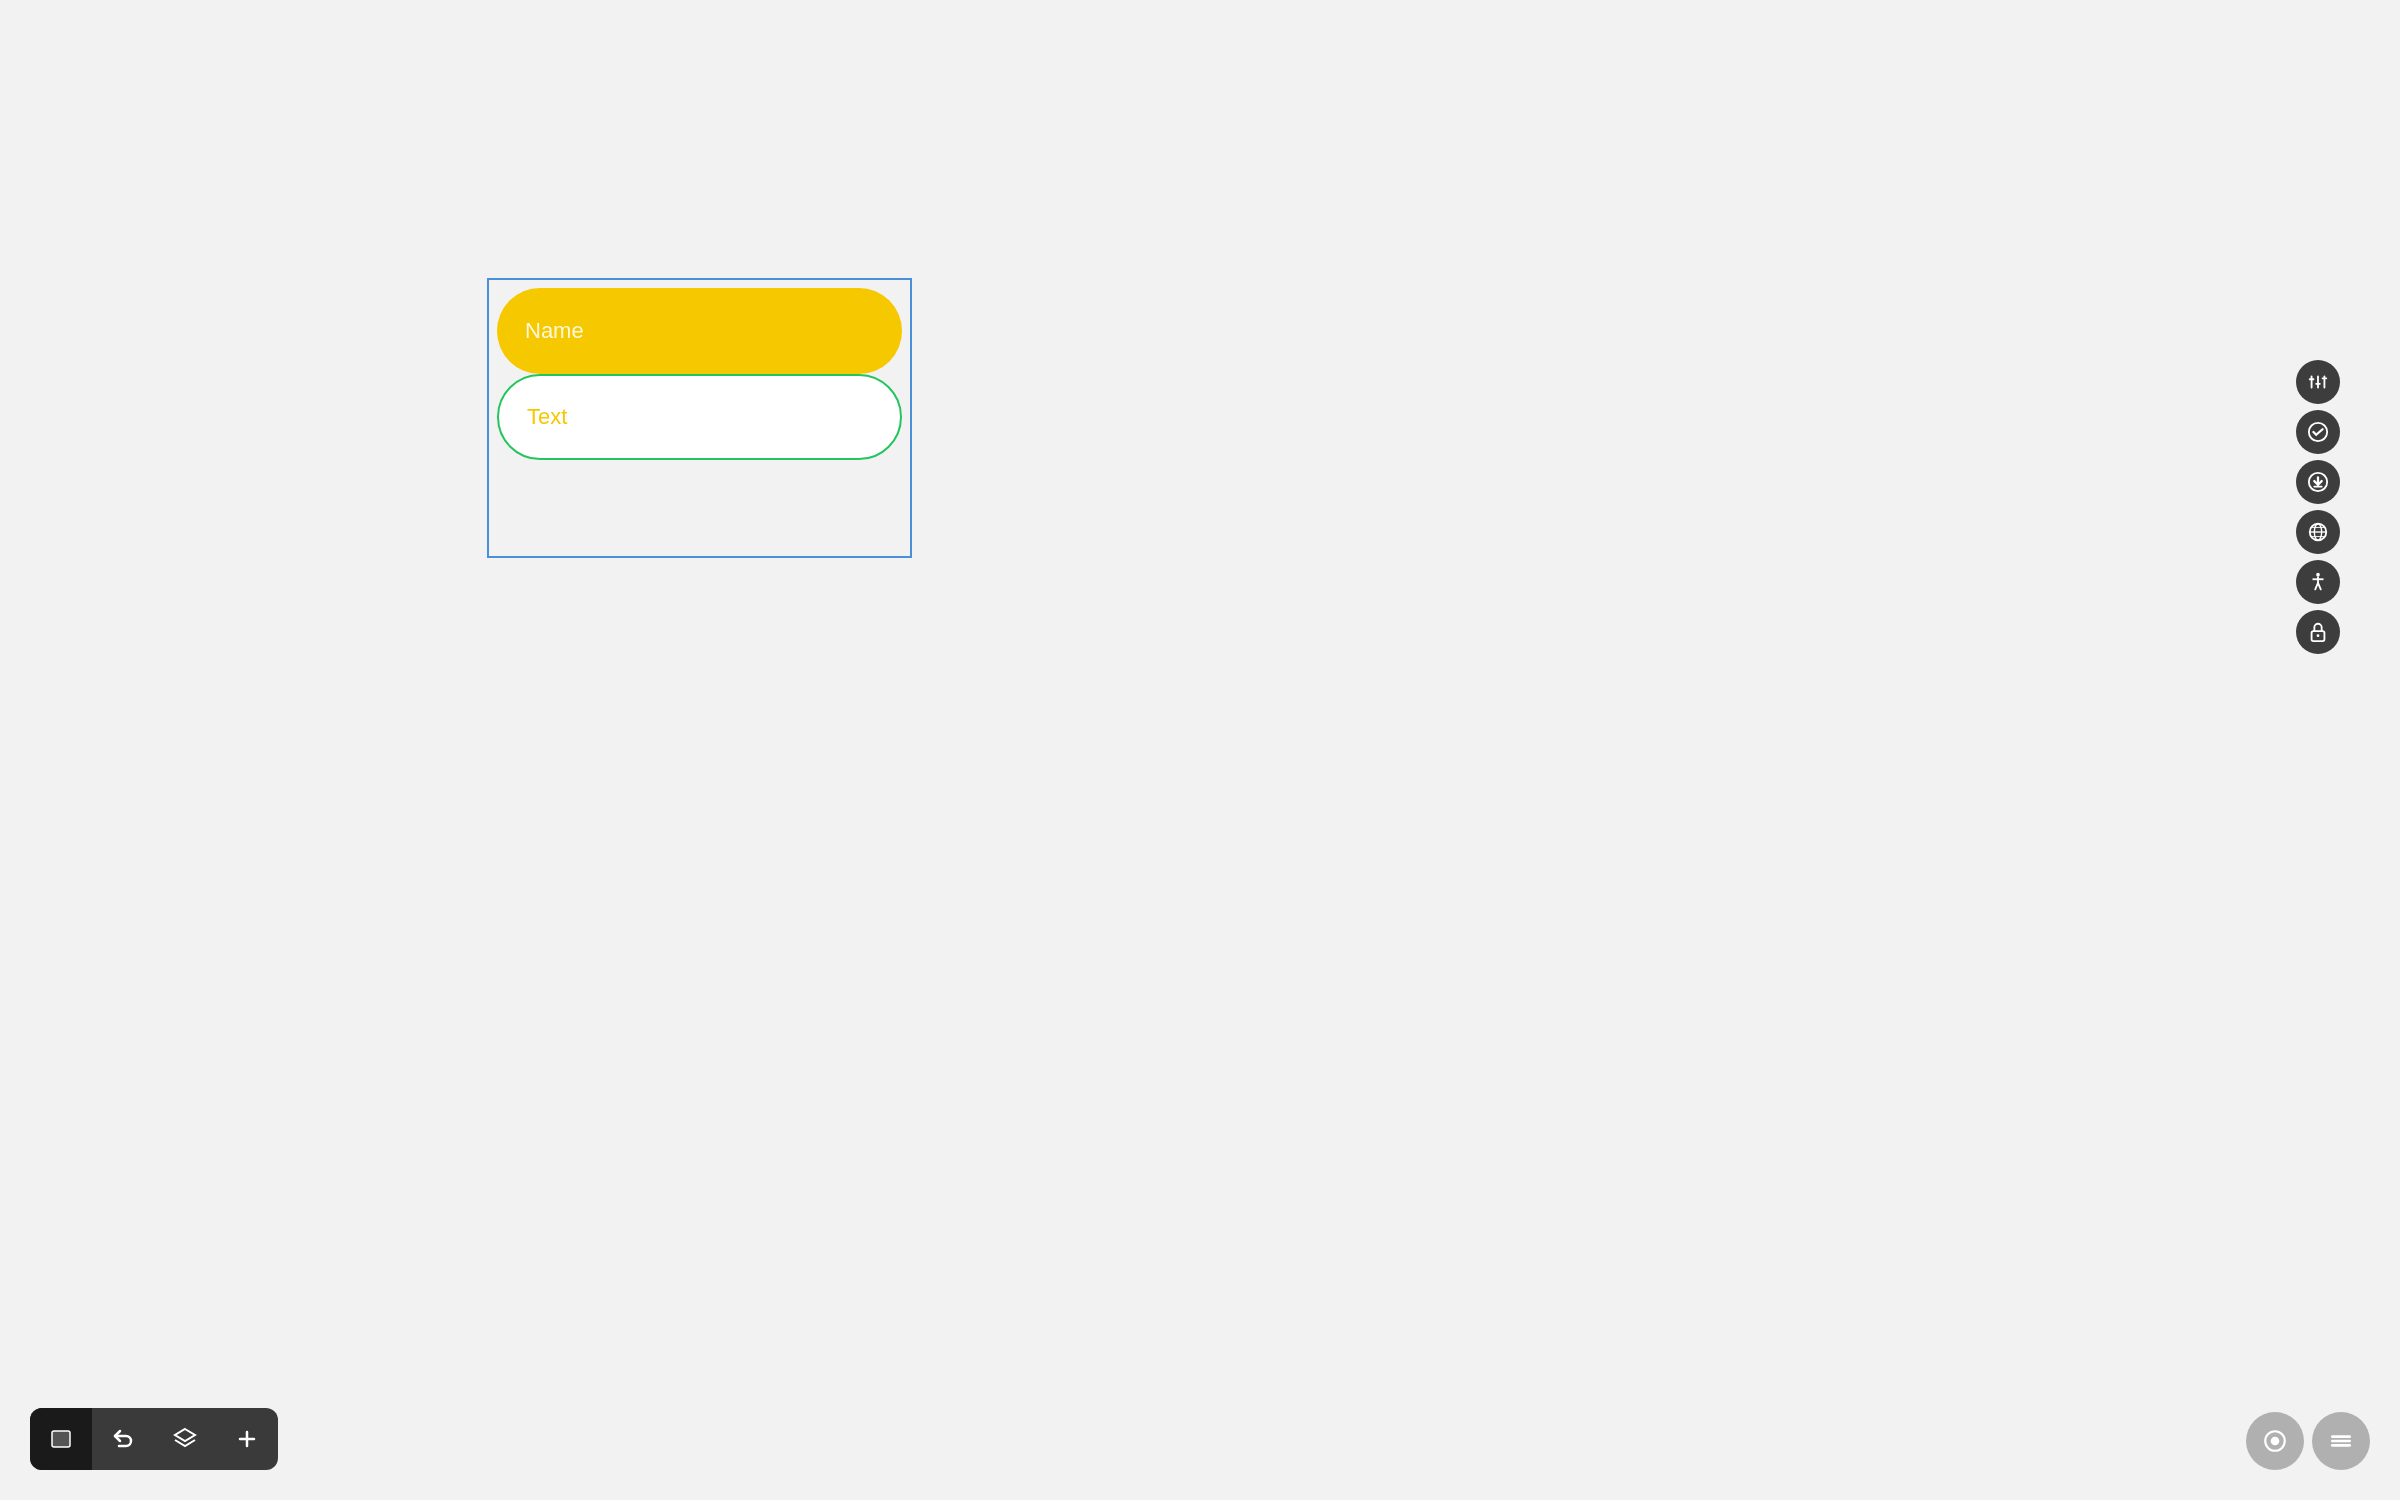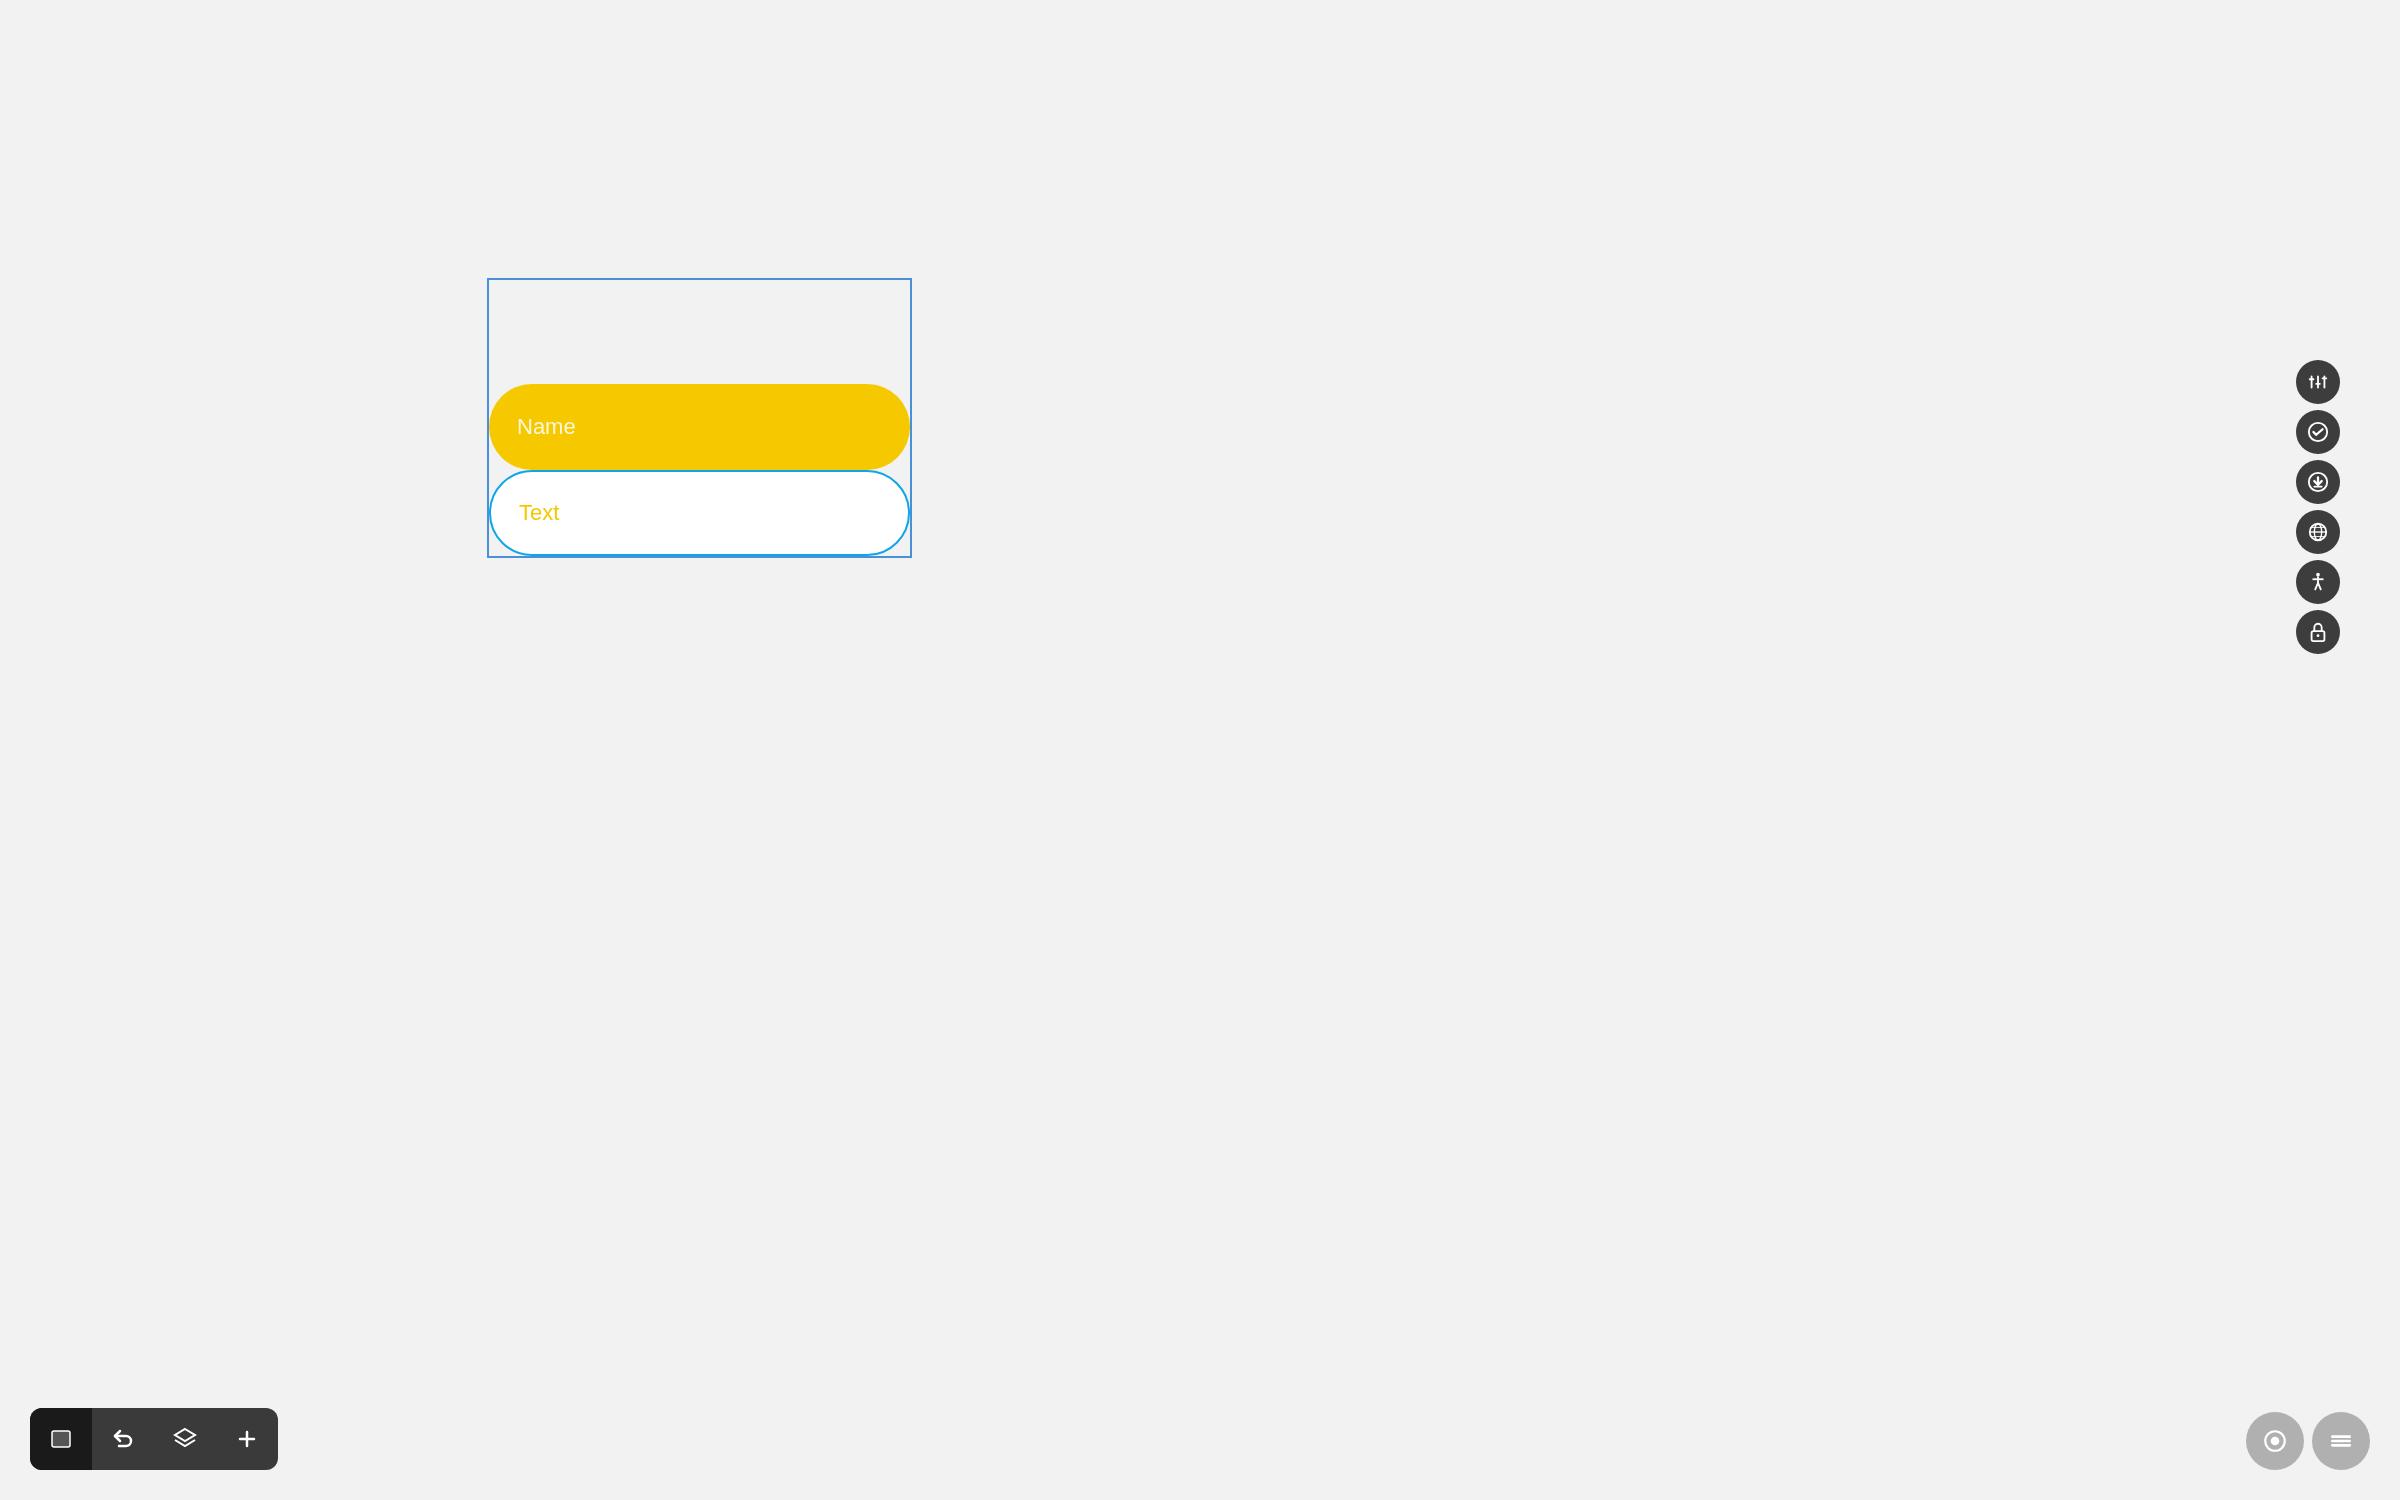--- a/index.html
+++ b/index.html
@@ -24,22 +24,22 @@
     .form-container {
       position: absolute;
       left: 487px;
       top: 278px;
       width: 425px;
       height: 280px;
       border: 2px solid #4a90d9;
       background: transparent;
       display: flex;
       flex-direction: column;
-      justify-content: flex-end;
-      padding: 0;
+      justify-content: flex-start;
+      padding: 8px;
       gap: 0px;
     }
 
     .form-field {
       width: 100%;
       height: 86px;
       border-radius: 43px;
       display: flex;
       align-items: center;
       padding: 0 28px;
@@ -55,21 +55,21 @@
 
     .form-field-email {
       background-color: #f5c800;
       color: rgba(255,255,255,0.85);
       border: none;
     }
 
     .form-field-text {
       background-color: #ffffff;
       color: #f5c800;
-      border: 2px solid #0ea5e9;
+      border: 2px solid #22c55e;
     }
 
     
     .right-toolbar {
       position: absolute;
       right: 60px;
       top: 360px;
       display: flex;
       flex-direction: column;
       gap: 6px;

